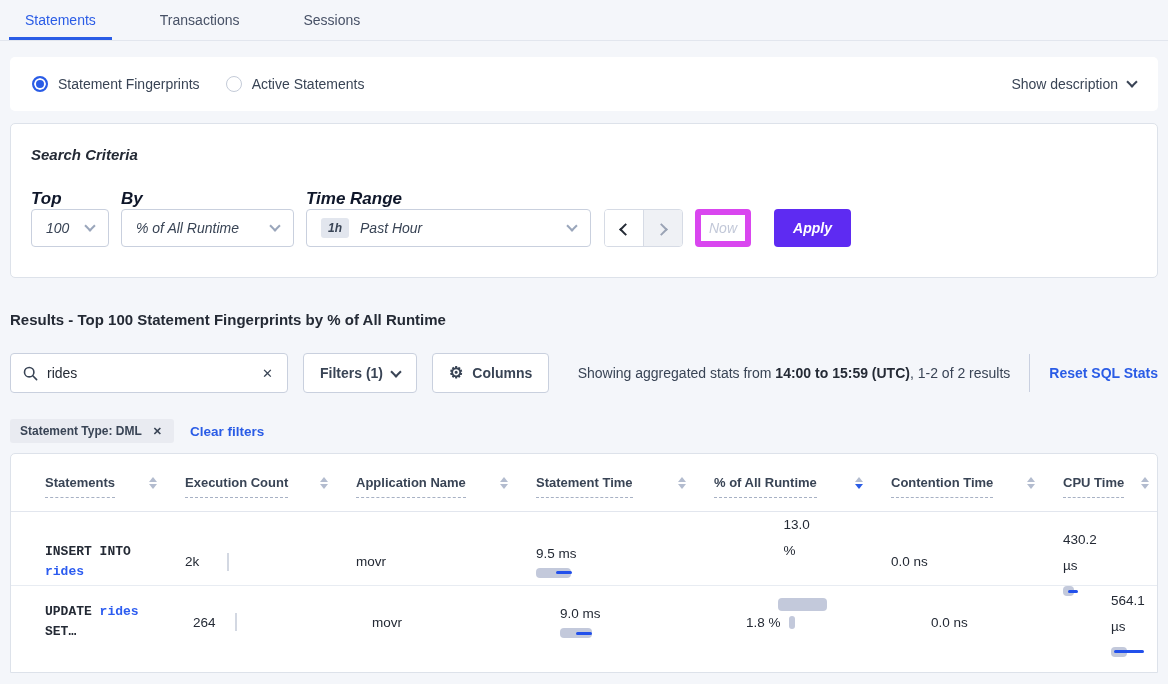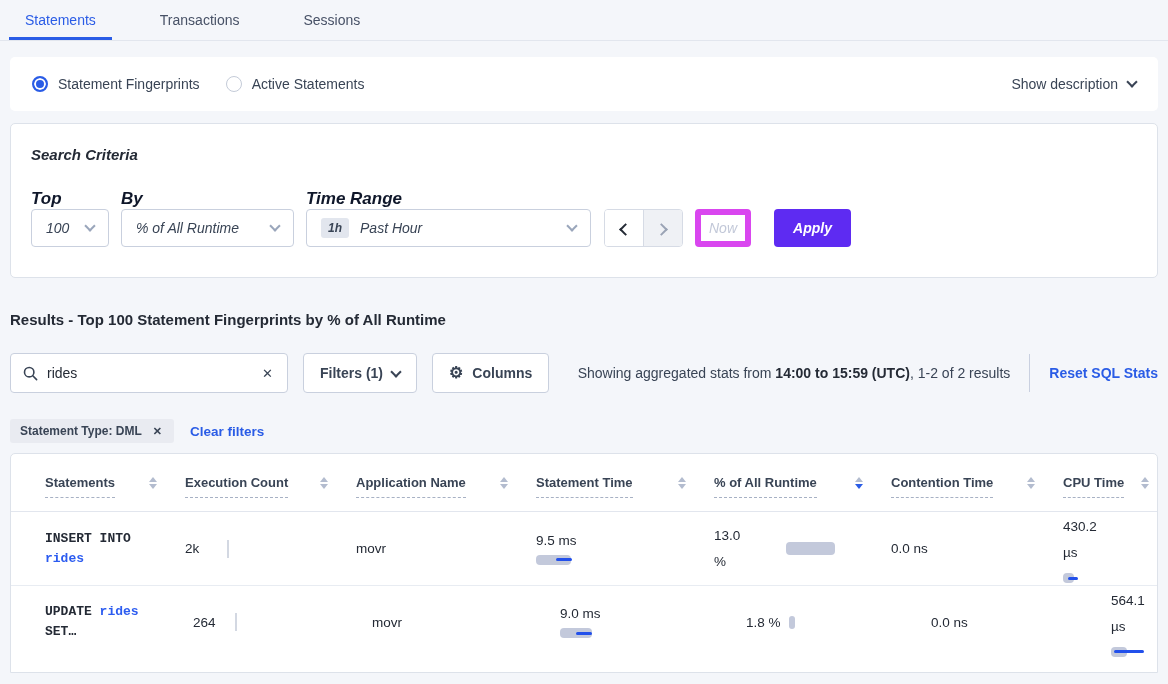--- a/index.html
+++ b/index.html
@@ -87,21 +87,21 @@
   .trow { height:73px; align-items:center; }
   .trow + .trow { border-top:1px solid #e8ecf2;gap:8px; }
   .cell { font-size:13.5px; color:#242a35; }
   .stmt-cell { padding-left:34px; font-family:"Liberation Mono","DejaVu Sans Mono",monospace; font-size:13px; line-height:20px; font-weight:bold; color:#242a35; }
   .mono-link { color:#2c5cf0; cursor:pointer; }
   .exec-cell { position:relative; }
   .exec-tick { position:absolute; left:42px; top:50%; transform:translateY(-50%); width:2px; height:18px; background:#d3d8e2; }
   .bar-wrap { position:relative; height:10px; margin-top:7px; }
   .bar-gray { position:absolute; left:0; top:0; height:10px; background:#c3c9db; border-radius:4px; }
   .bar-blue { position:absolute; top:3.5px; height:3px; background:#2250eb; border-radius:2px; }
-  .pct-cell { display:flex; align-items:center; gap:34px; }
+  .pct-cell { display:flex; align-items:center; gap:34px;flex-direction:column; }
   .pct-text { display:inline-block; width:38px; line-height:26px; }
   .pct-bar { display:inline-block; height:13px; background:#c3c9db; border-radius:4px; }
   .pct-inline { display:flex; align-items:center; gap:8px; }
   .cpu-text { display:inline-block; width:46px; line-height:26px; }
 </style>
 </head>
 <body>
 
 <div class="tabbar">
   <div class="tab active">Statements</div>

